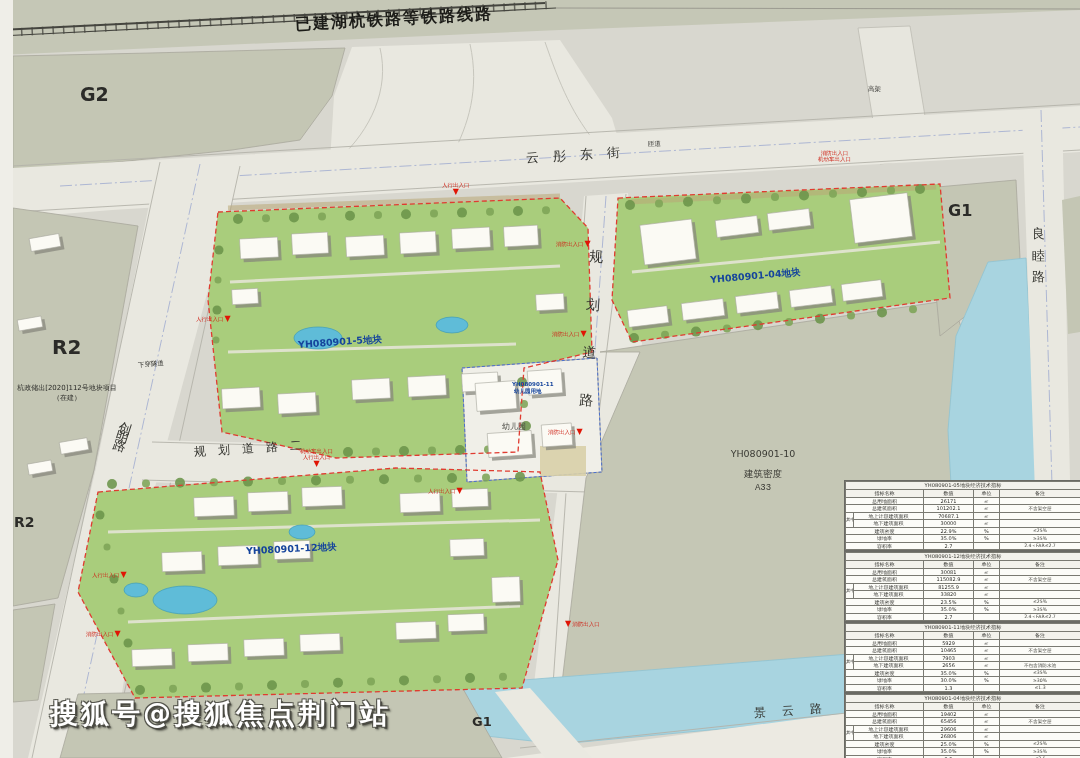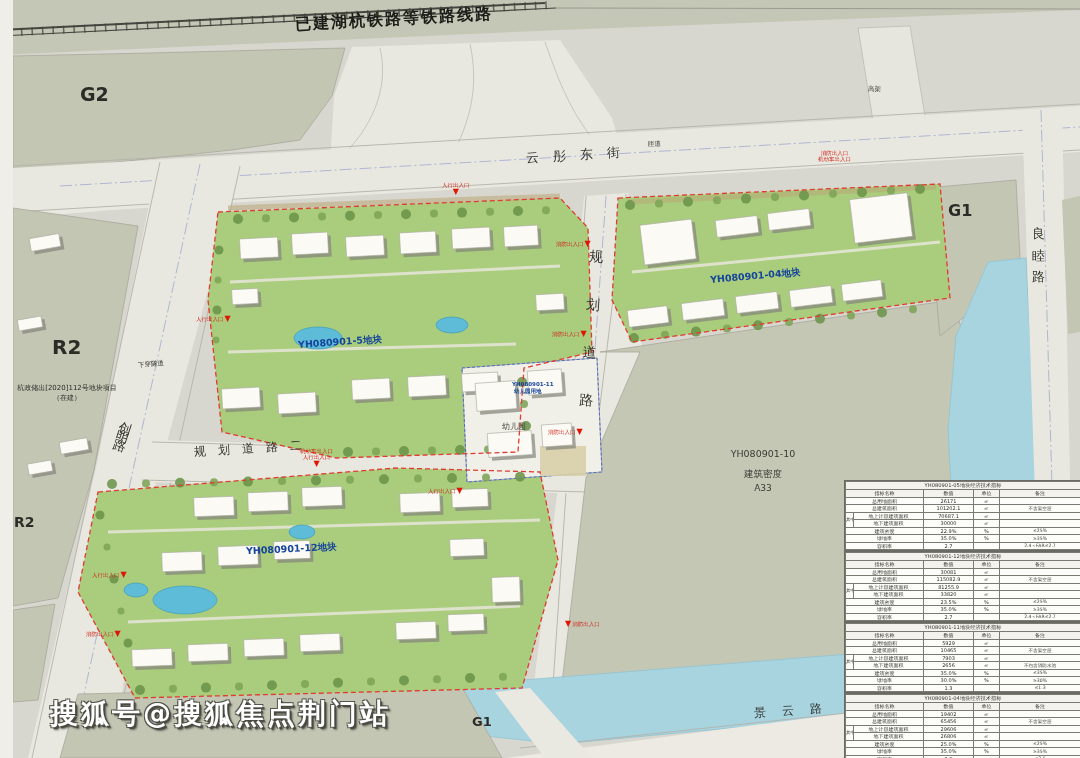--- a/index.html
+++ b/index.html
@@ -323,21 +323,21 @@
   <div class="lbl" style="left:138px;top:361px;font-size:6.5px;transform:rotate(-5deg);">下穿隧道</div>
 
   <div class="lbl blue" style="left:298px;top:337px;font-size:9.5px;transform:rotate(-4deg);">YH080901-5地块</div>
   <div class="lbl blue" style="left:710px;top:271px;font-size:9.5px;transform:rotate(-5deg);">YH080901-04地块</div>
   <div class="lbl blue" style="left:246px;top:544px;font-size:9.5px;transform:rotate(-3deg);">YH080901-12地块</div>
   <div class="lbl blue" style="left:512px;top:381px;font-size:5.5px;">YH080901-11</div>
   <div class="lbl blue" style="left:514px;top:388px;font-size:5.5px;">幼儿园用地</div>
   <div class="lbl" style="left:502px;top:422px;font-size:8px;color:#4a4a44;">幼儿园</div>
   <div class="lbl center" style="left:703px;top:449px;width:120px;font-size:9.5px;color:#3a3a34;">YH080901-10</div>
   <div class="lbl center" style="left:703px;top:469px;width:120px;font-size:9.5px;color:#3a3a34;">建筑密度</div>
-  <div class="lbl center" style="left:703px;top:483px;width:120px;font-size:9px;color:#3a3a34;">A33</div>
+  <div class="lbl center" style="left:703px;top:483px;width:120px;font-size:9px;color:#3a3a34;font-family:Liberation Mono, monospace;">A33</div>
 
   <div class="mk col" style="left:442px;top:182px;">
     <span class="lab">人行出入口</span>
     <span class="tri">▼</span>
   </div>
   <div class="mk" style="left:196px;top:315px;">
     <span class="lab">人行出入口</span>
     <span class="tri">▼</span>
   </div>
   <div class="mk" style="left:556px;top:240px;">

